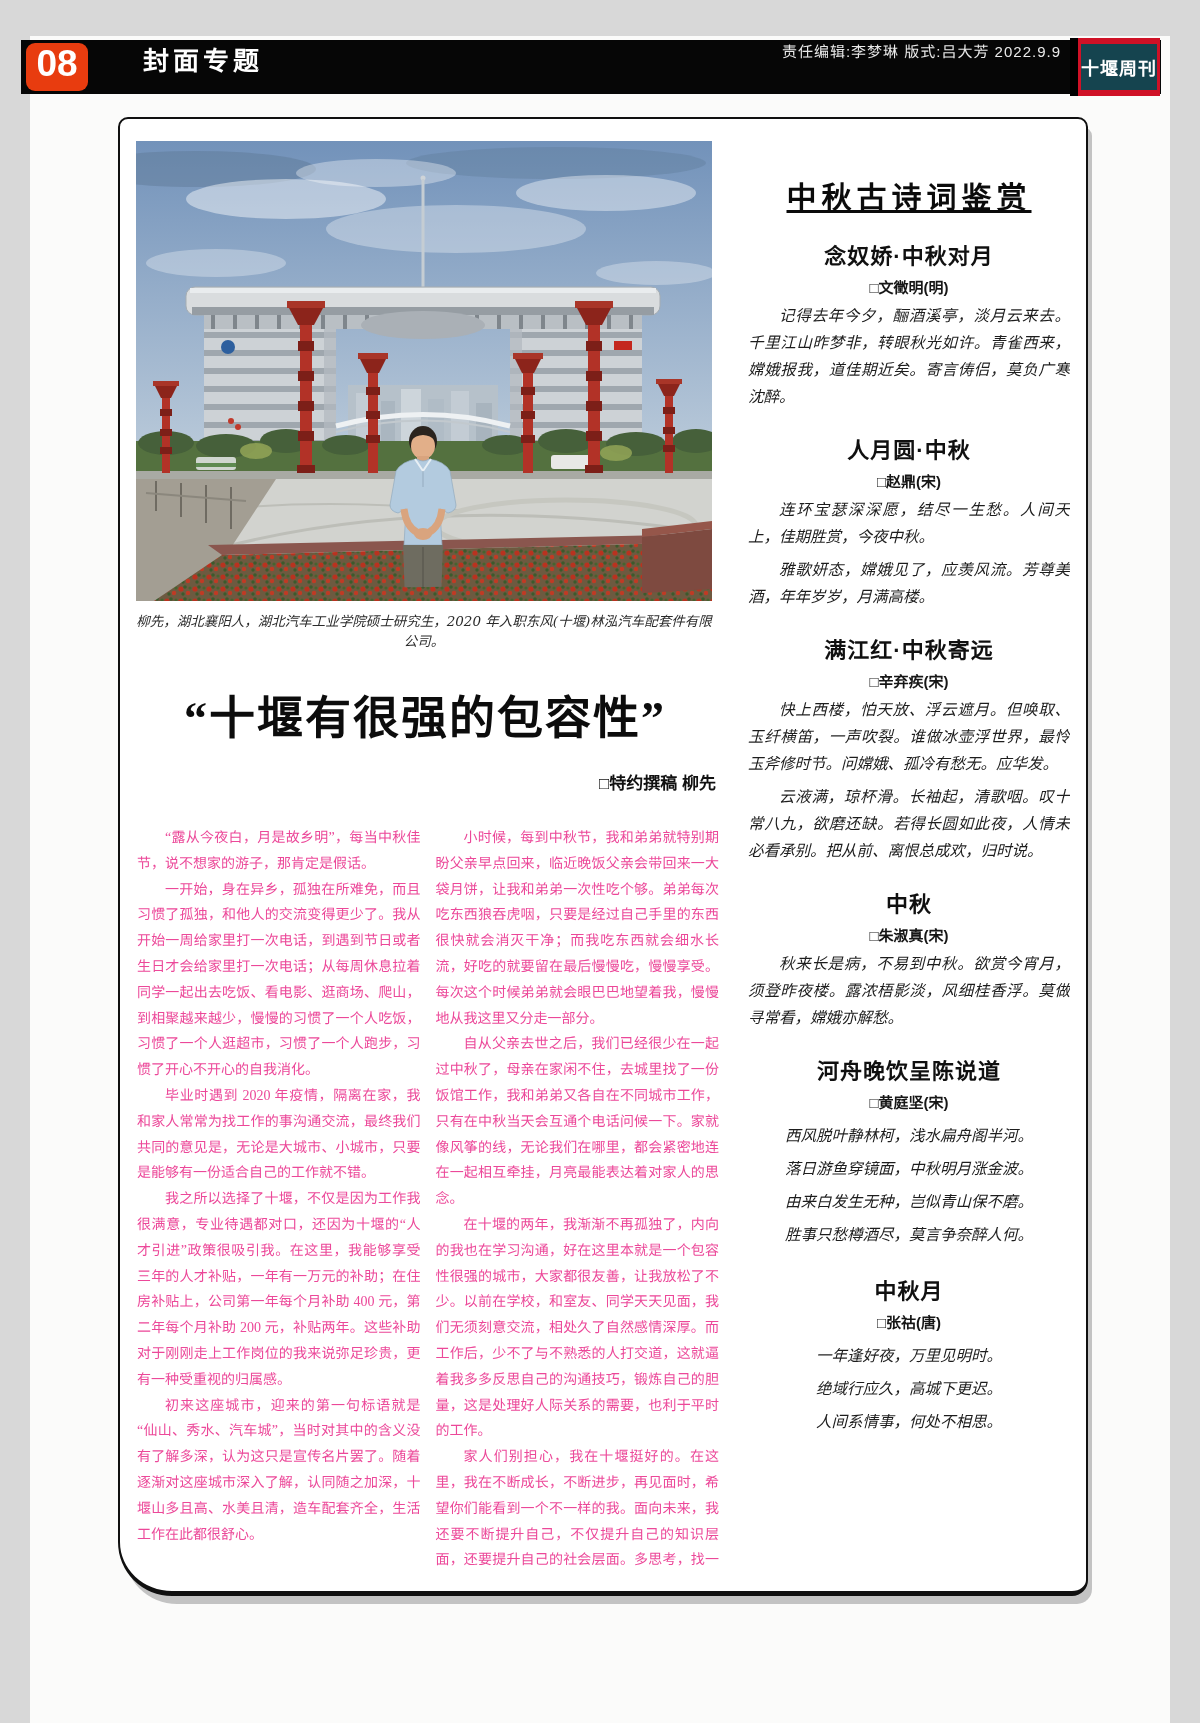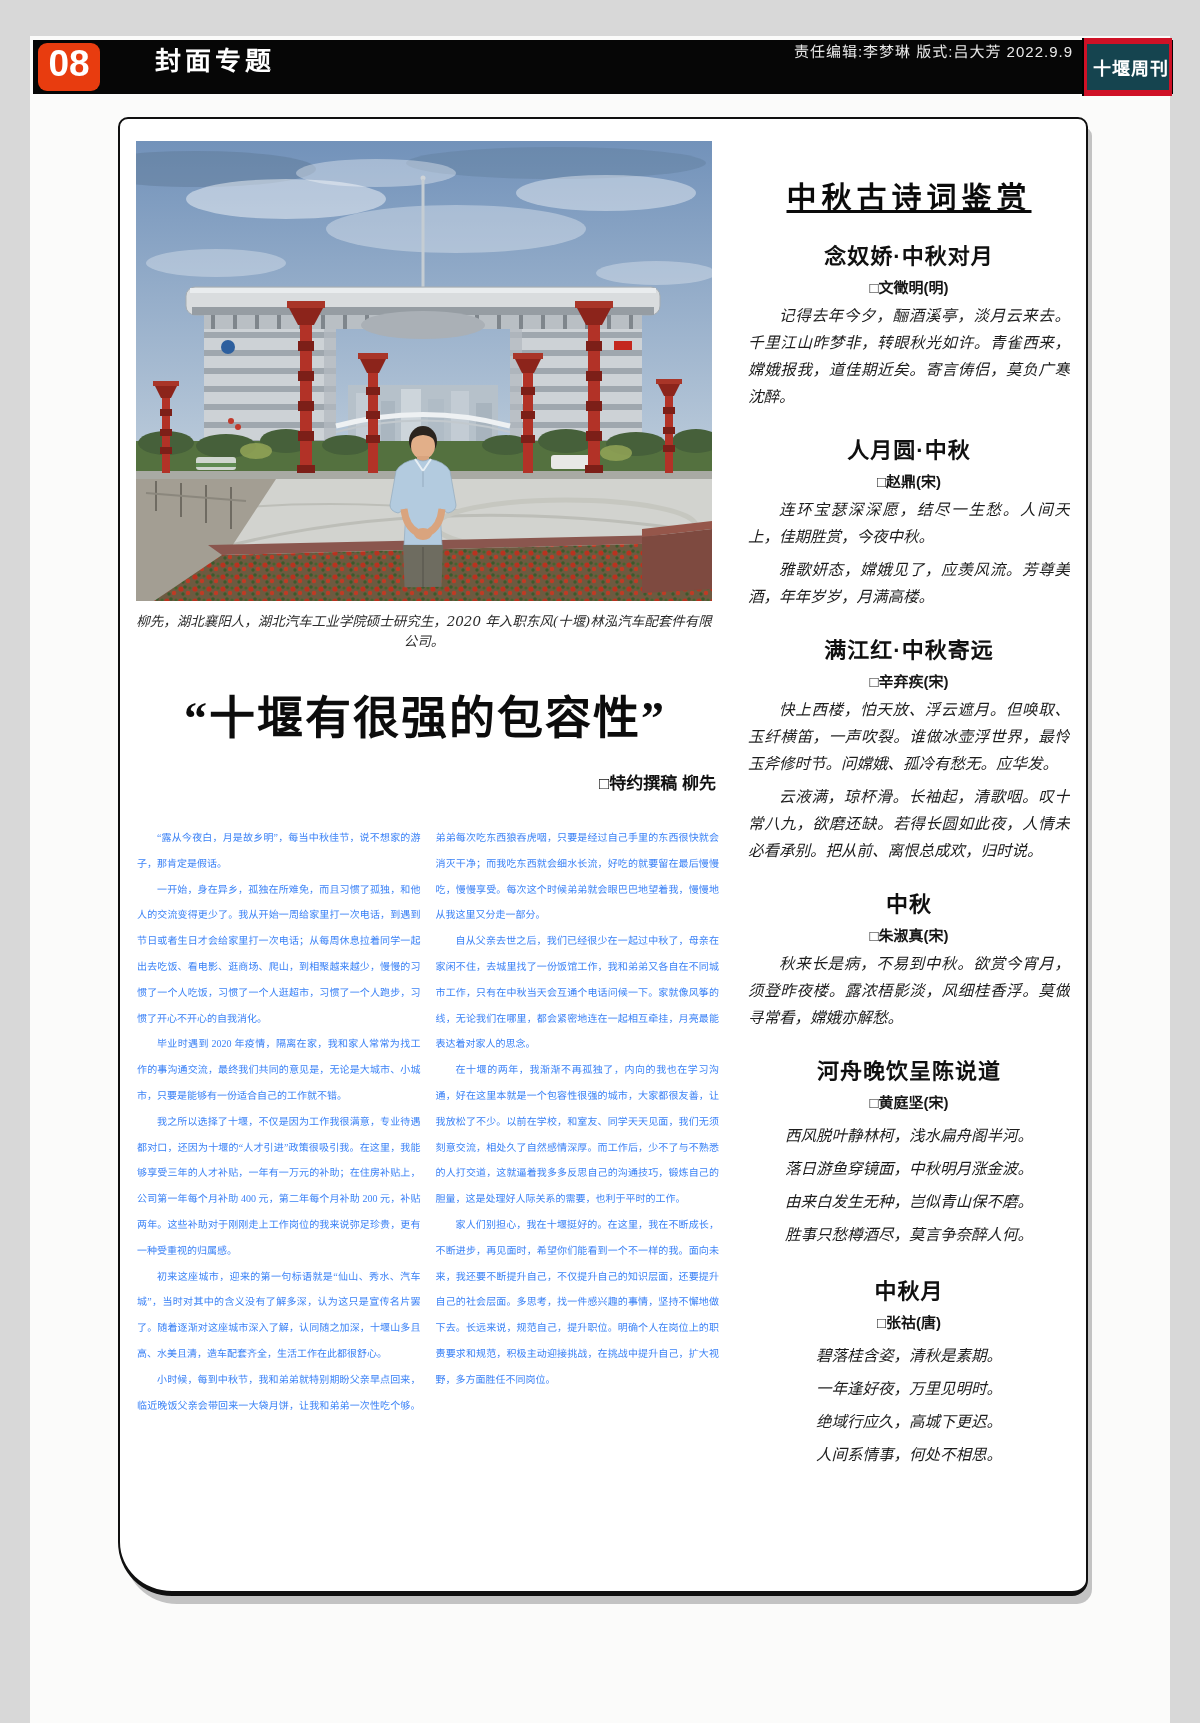--- a/index.html
+++ b/index.html
@@ -1,53 +1,53 @@
 <!DOCTYPE html>
 <html lang="zh-CN" style="--header-black: #060606; --badge-red: #e83c0f; --masthead-red: #cf1126; --masthead-teal: #15444f;"><head>
 <meta charset="utf-8">
 <style>
   html,body{margin:0;padding:0;background:#cfcfcf;}
   .stage{position:relative;width:1200px;height:1723px;background:#d8d8d8;overflow:hidden;
          font-family:"Liberation Serif", serif;}
   .page-bg{position:absolute;left:30px;top:36px;width:1140px;height:1687px;background:#fbfbfa;}
 
   
-  .topbar{position:absolute;left:33px;top:40px;width:1140px;height:54px;background:var(--header-black,#060606);}
+  .topbar{position:absolute;left:21px;top:40px;width:1140px;height:54px;background:var(--header-black,#060606);}
   .pagenum{position:absolute;left:5px;top:3px;width:62px;height:48px;border-radius:9px;
            background:var(--badge-red,#e83c0f);color:#fff;text-align:center;line-height:49px;
            font:bold 37px "Liberation Sans", sans-serif;}
   .section{position:absolute;left:80px;top:0;height:54px;line-height:55px;color:#fff;
            font:bold 26px "Liberation Sans", sans-serif;letter-spacing:4px;margin-left:42px;}
   .editorline{position:absolute;right:100px;top:0;height:66px;line-height:57px;color:#e9e9e9;
            font:15px "Liberation Sans", sans-serif;letter-spacing:1px;}
   .masthead{position:absolute;right:1px;top:-2px;width:90px;height:58px;
            background:var(--masthead-red,#cf1126);display:flex;}
   .masthead-strip{width:9px;background:#000;}
   .masthead-box{flex:1;margin:6px 3px;background:var(--masthead-teal,#15444f);color:#fff;
            display:flex;align-items:center;justify-content:center;
-           font:bold 18px "Liberation Serif", serif;letter-spacing:1px;white-space:nowrap;padding-left:6px;}
+           font:bold 18px "Liberation Serif", serif;letter-spacing:1px;white-space:nowrap;}
 
   
   .frame{position:absolute;left:118px;top:117px;width:966px;height:1472px;background:#ffffff;
          border:2px solid #101010;border-bottom-width:5px;border-radius:10px 10px 16px 54px;
          box-shadow:5px 9px 0 -1px #c3c3c3;box-sizing:content-box;}
 
   .photo{position:absolute;left:16px;top:22px;width:576px;height:460px;overflow:hidden;background:#9db4cc;}
   .photo svg{display:block;}
   .caption{position:absolute;left:16px;top:491px;width:576px;text-align:center;color:#2b2b2b;
            font:italic 13.5px "DejaVu Serif", serif;}
 
   .art-title{position:absolute;left:14px;top:562px;width:582px;margin:0;text-align:center;
            color:#0c0c0c;font:bold 46px "Liberation Serif", serif;letter-spacing:2px;}
   .byline{position:absolute;left:14px;top:650px;width:582px;text-align:right;color:#111;
            font:bold 17px "Liberation Sans", sans-serif;}
 
   .columns{position:absolute;left:17px;top:706px;width:582px;height:760px;overflow:hidden;
-           column-count:2;column-gap:15px;color:#3b82f6;text-align:justify;
-           font-size:10px;line-height:25.8px;}
+           column-count:2;column-gap:15px;color:#ec4899;text-align:justify;
+           font-size:14px;line-height:25.8px;}
   .body-para{margin:0;text-indent:2em;}
 
   
   .poetry{position:absolute;left:628px;top:40px;width:322px;height:1424px;overflow:hidden;text-align:center;}
   .poetry-title{margin:14px 0 0;color:#0b0b0b;font:bold 30px "Liberation Serif", serif;letter-spacing:5px;text-decoration:underline;}
   .poem{margin-top:21px;}
   .poem-title{font:bold 22px "Liberation Sans", sans-serif;color:#101010;letter-spacing:1px;}
   .poem-author{margin-top:6px;font:bold 15px "Liberation Sans", sans-serif;color:#161616;}
   .poem-stanza{margin:6px 0 0;text-align:justify;text-indent:2em;color:#1d1d1d;
            font:italic 15.5px "DejaVu Serif", serif;line-height:27px;}
@@ -302,21 +302,20 @@
               <div class="center-line">西风脱叶静林柯，浅水扁舟阁半河。</div>
               <div class="center-line">落日游鱼穿镜面，中秋明月涨金波。</div>
               <div class="center-line">由来白发生无种，岂似青山保不磨。</div>
               <div class="center-line">胜事只愁樽酒尽，莫言争奈醉人何。</div>
             </div>
           </div>
           <div class="poem">
             <div class="poem-title">中秋月</div>
             <div class="poem-author">□张祜(唐)</div>
             <div class="poem-body-centered">
-              <div class="center-line">碧落桂含姿，清秋是素期。</div>
               <div class="center-line">一年逢好夜，万里见明时。</div>
               <div class="center-line">绝域行应久，高城下更迟。</div>
               <div class="center-line">人间系情事，何处不相思。</div>
             </div>
           </div>
         </div>
     </div>
 
   </div>
 </div>

